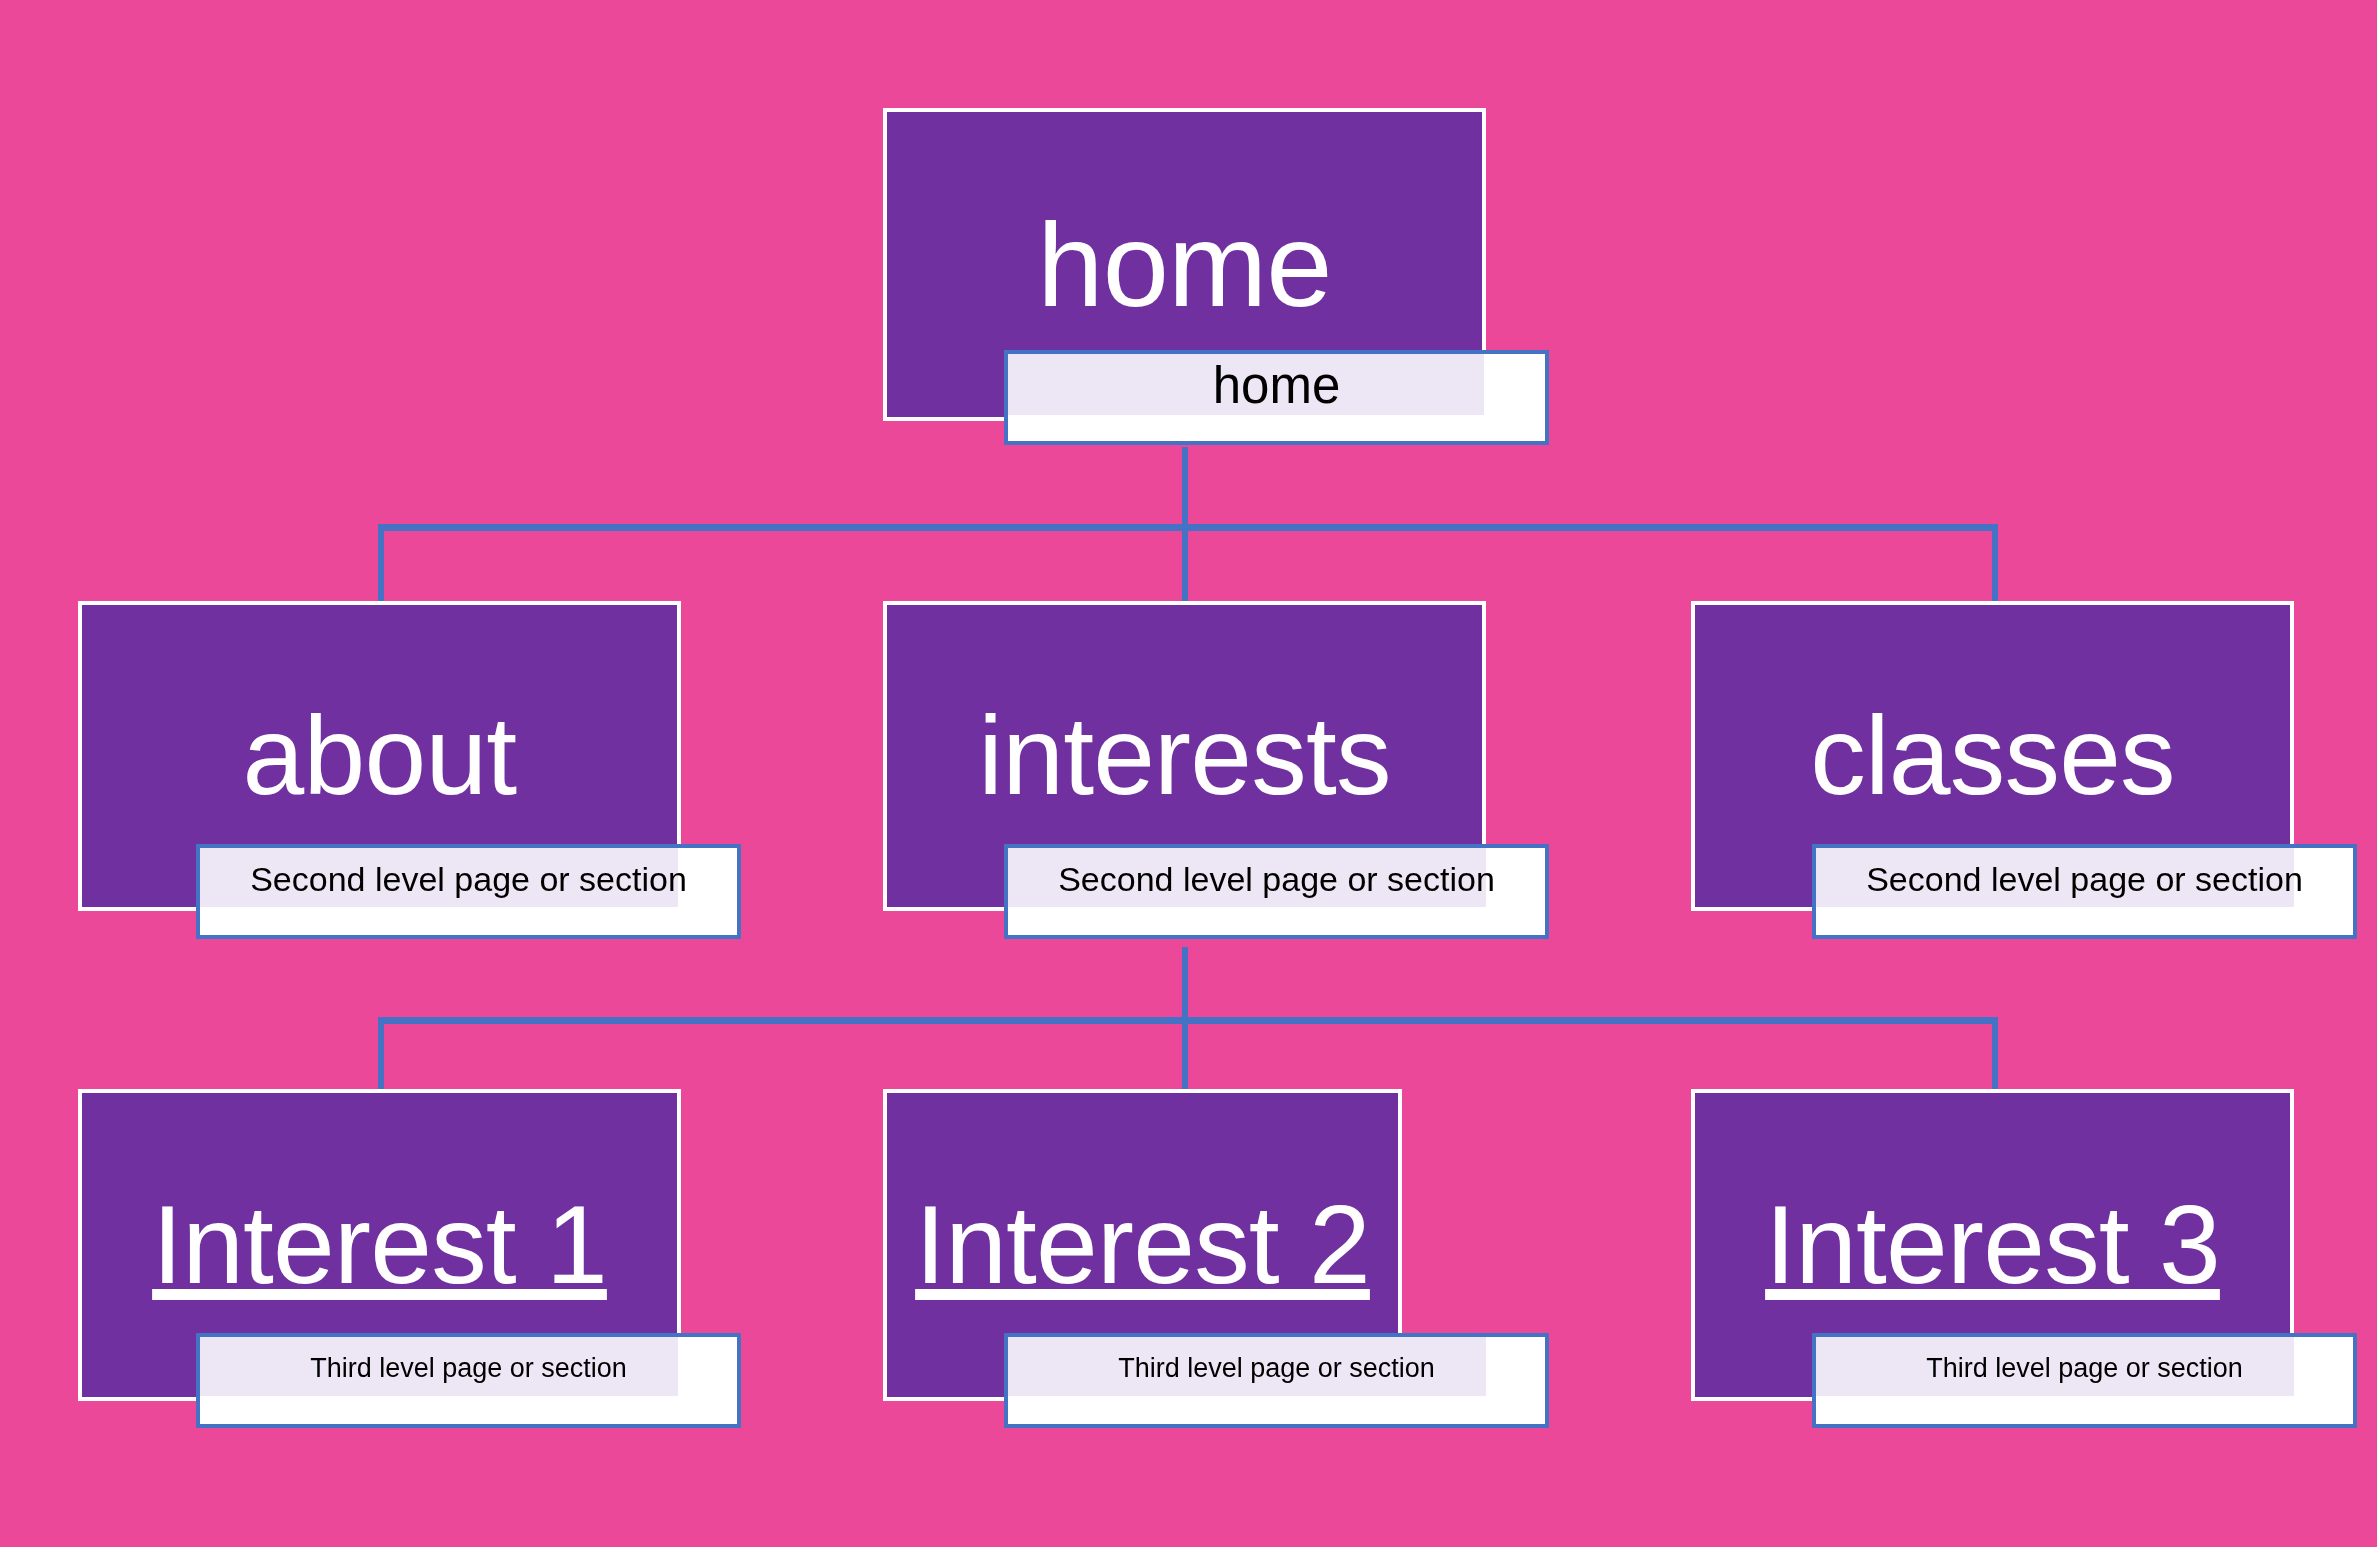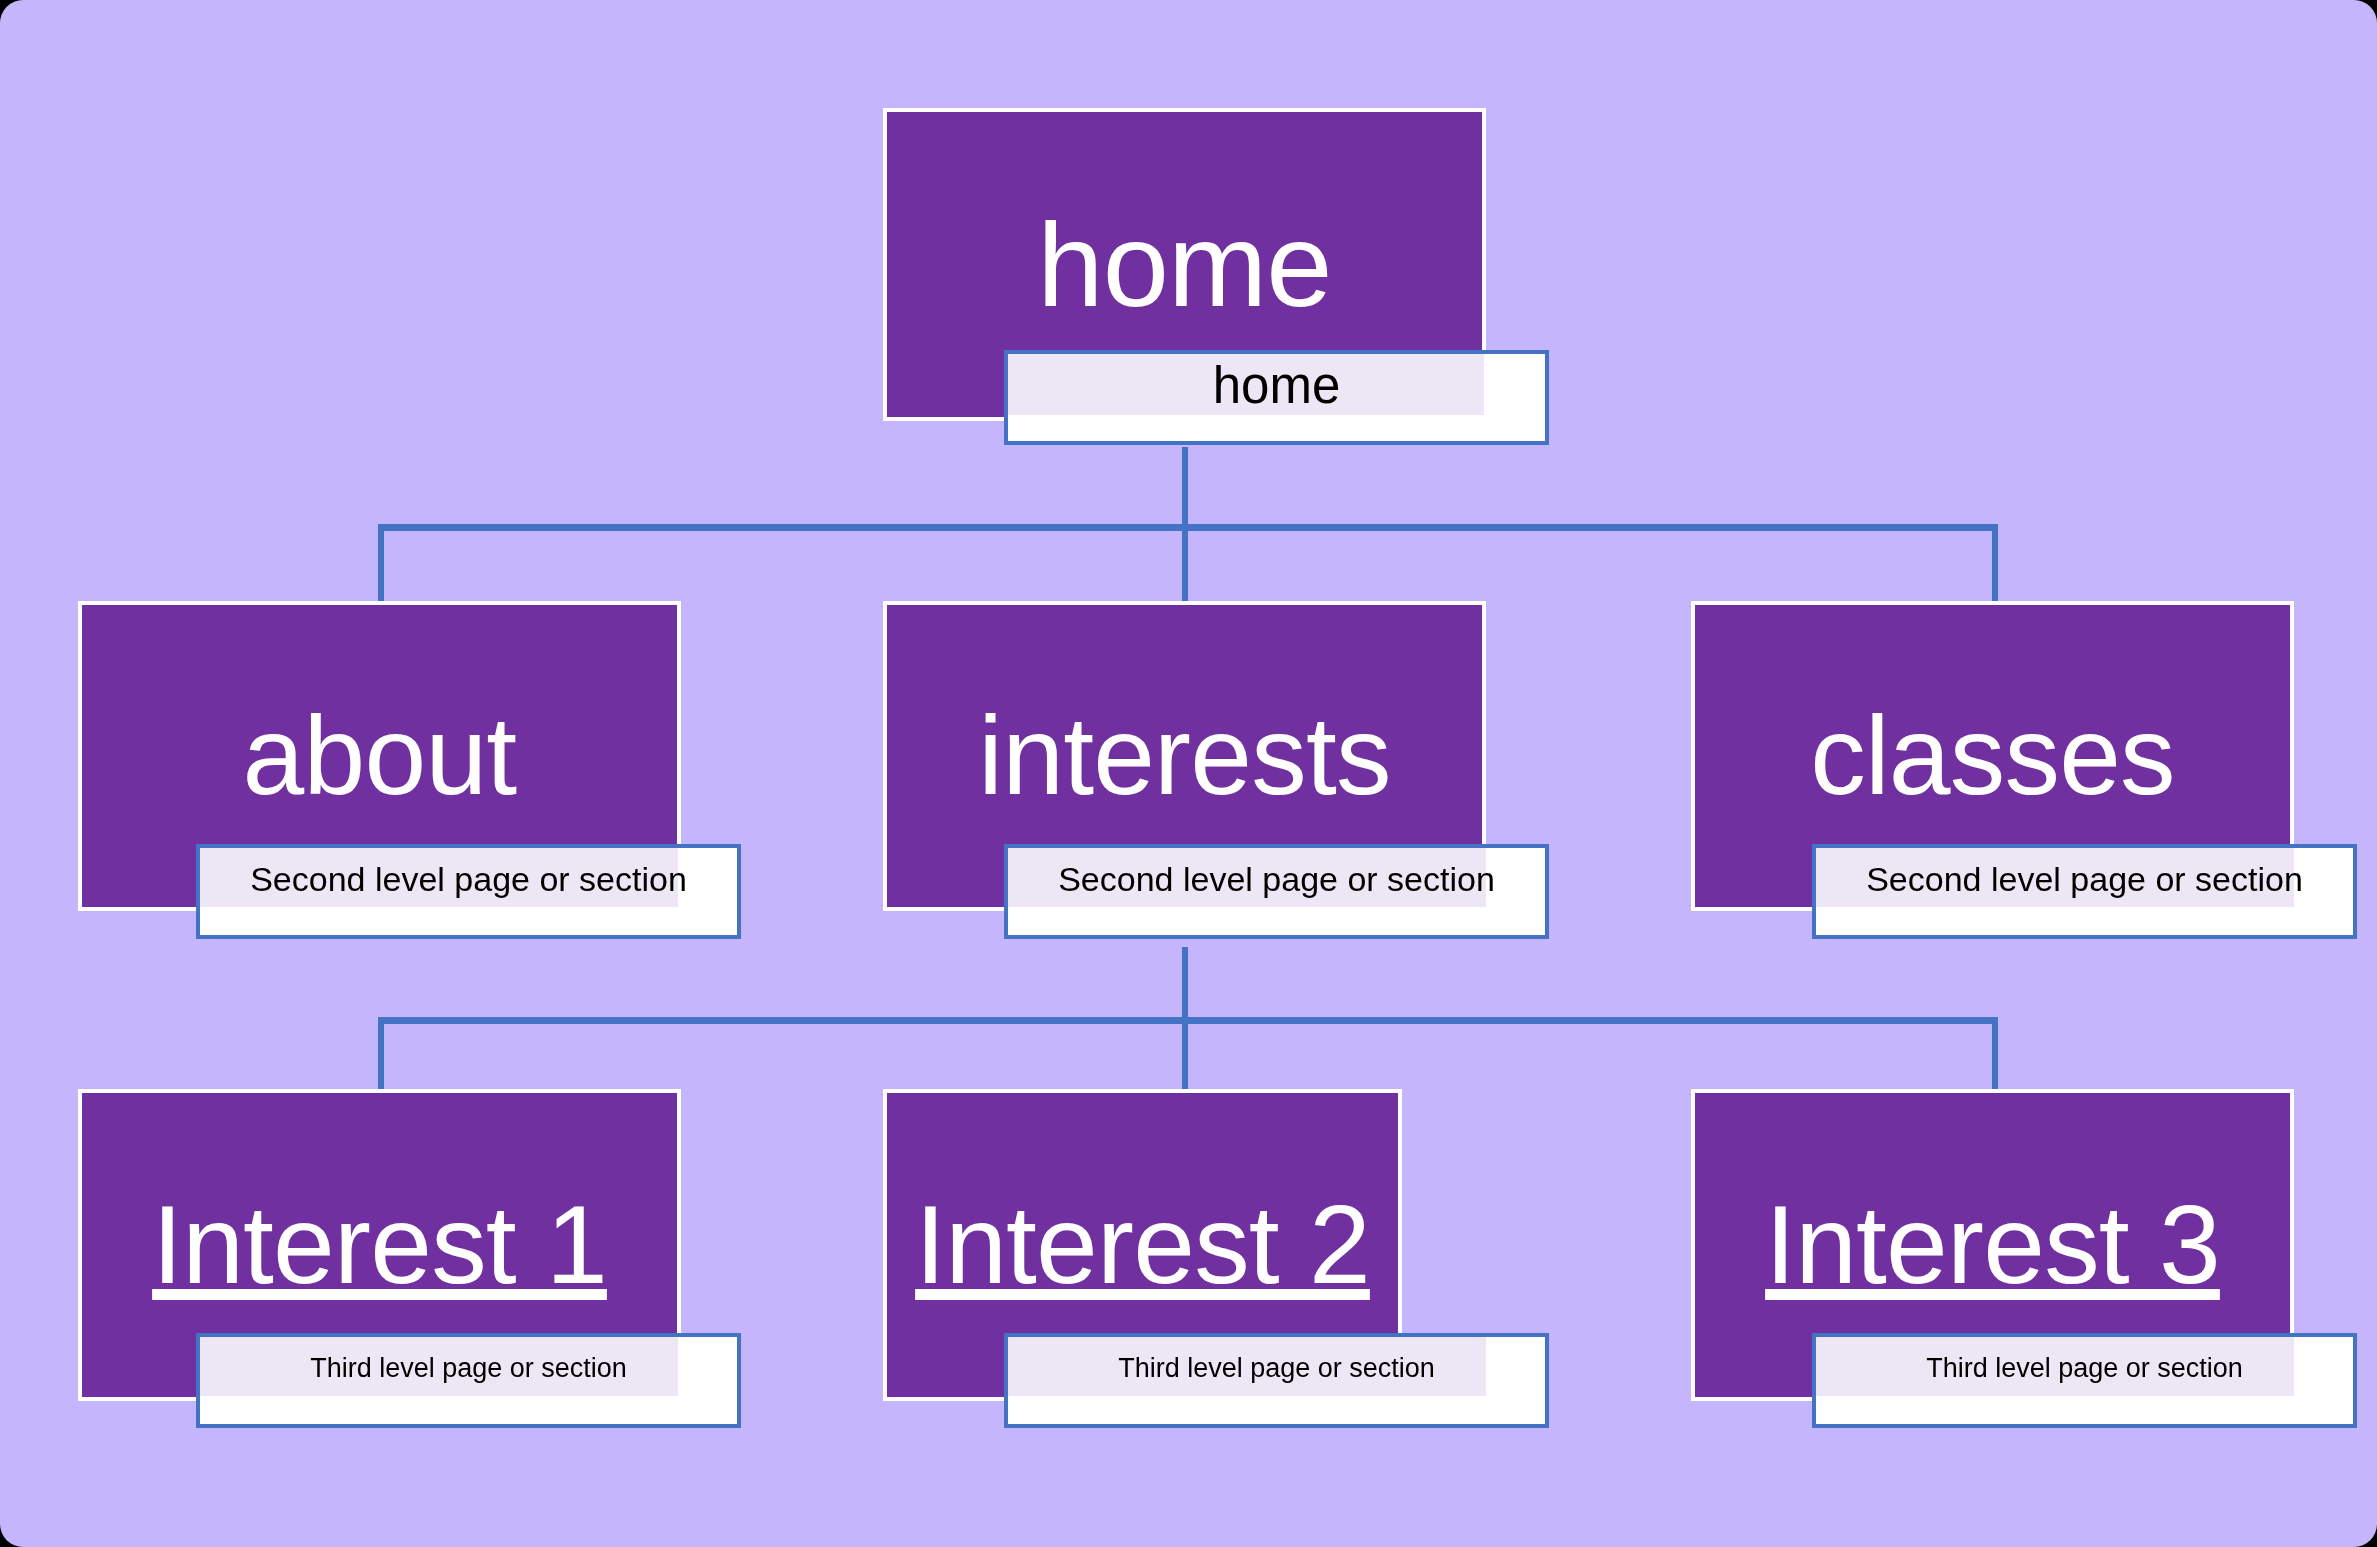--- a/index.html
+++ b/index.html
@@ -8,23 +8,22 @@
     background: #000000;
   }
   body {
     font-family: "Liberation Sans", sans-serif;
   }
 
   #canvas {
     position: relative;
     width: 2377px;
     height: 1547px;
-    background: #c4b5fd;
+    background: #ec4899;
     overflow: hidden;
-    border-radius: 23px;
   }
 
   
   .conn {
     position: absolute;
     background: #4472C4;
   }
   .conn-v { width: 5.5px; }
   .conn-h { height: 7.1px; }
 

